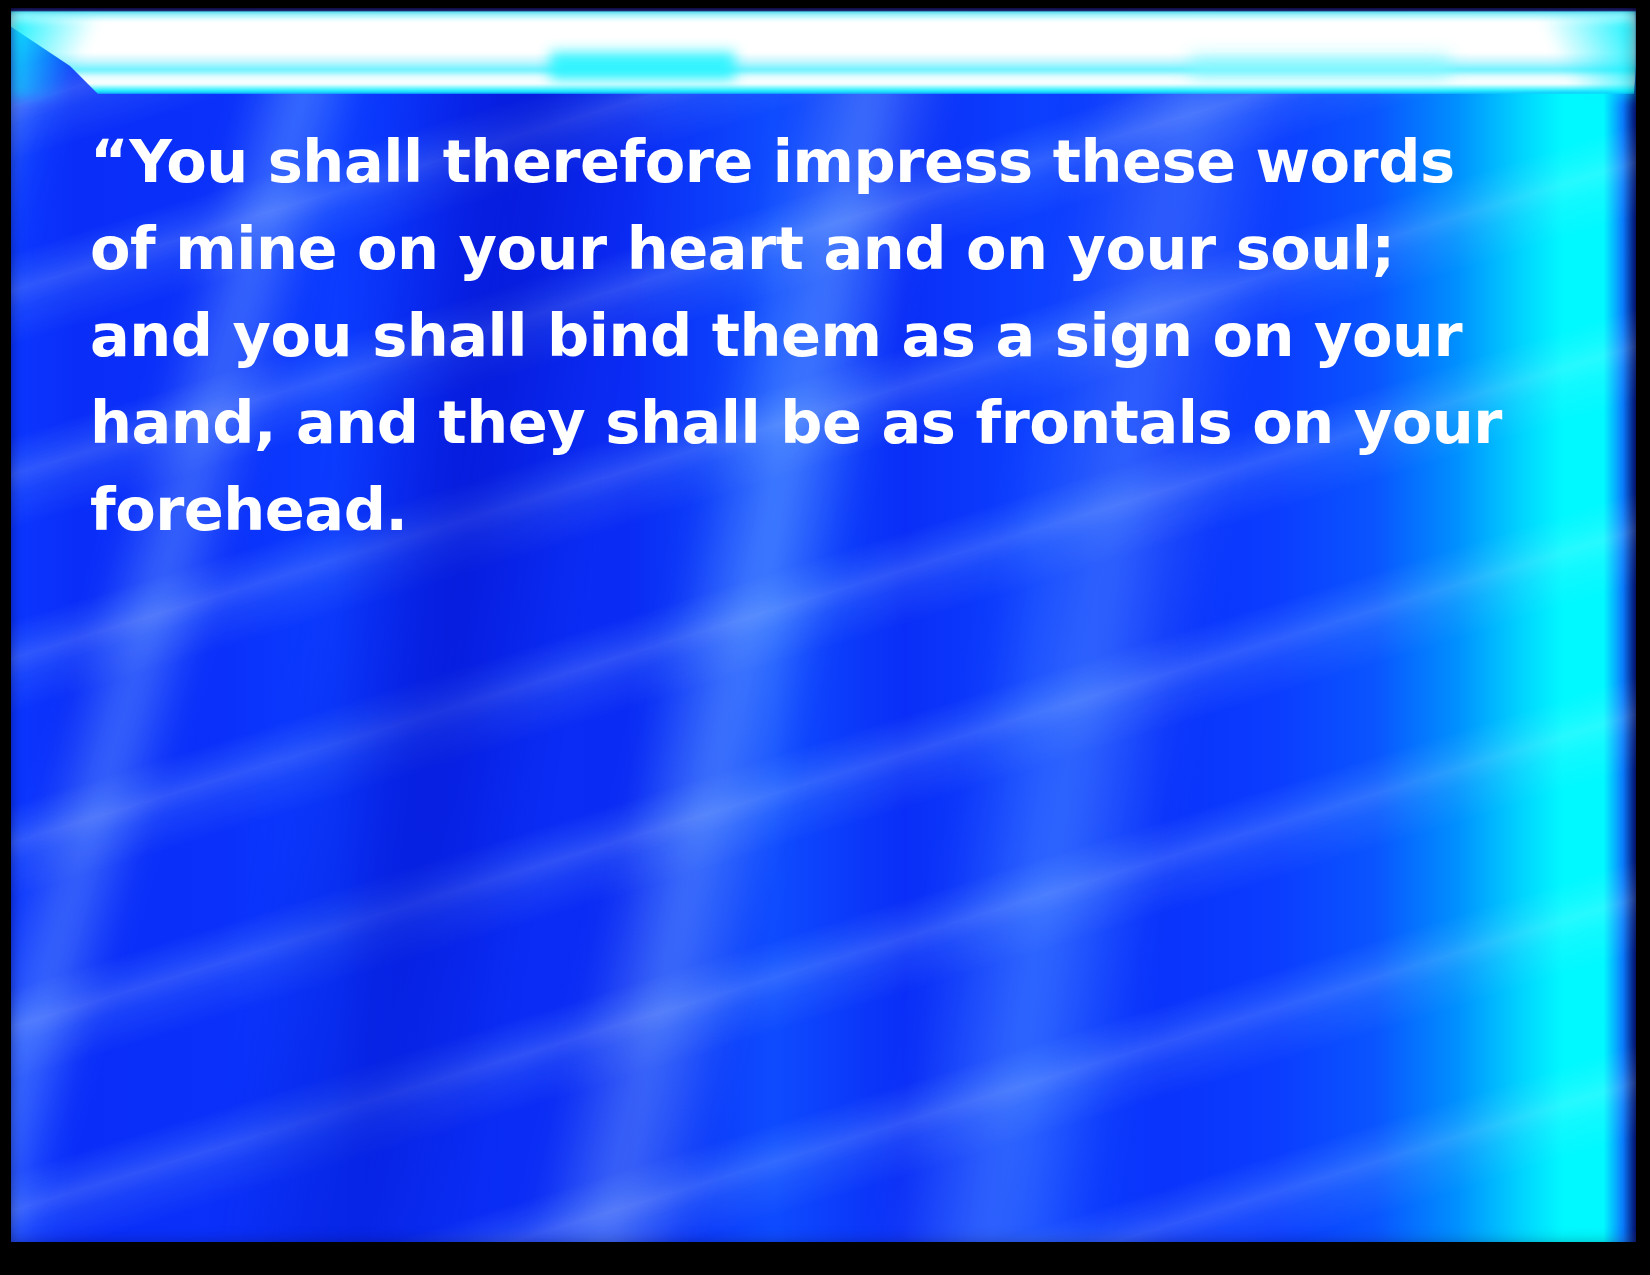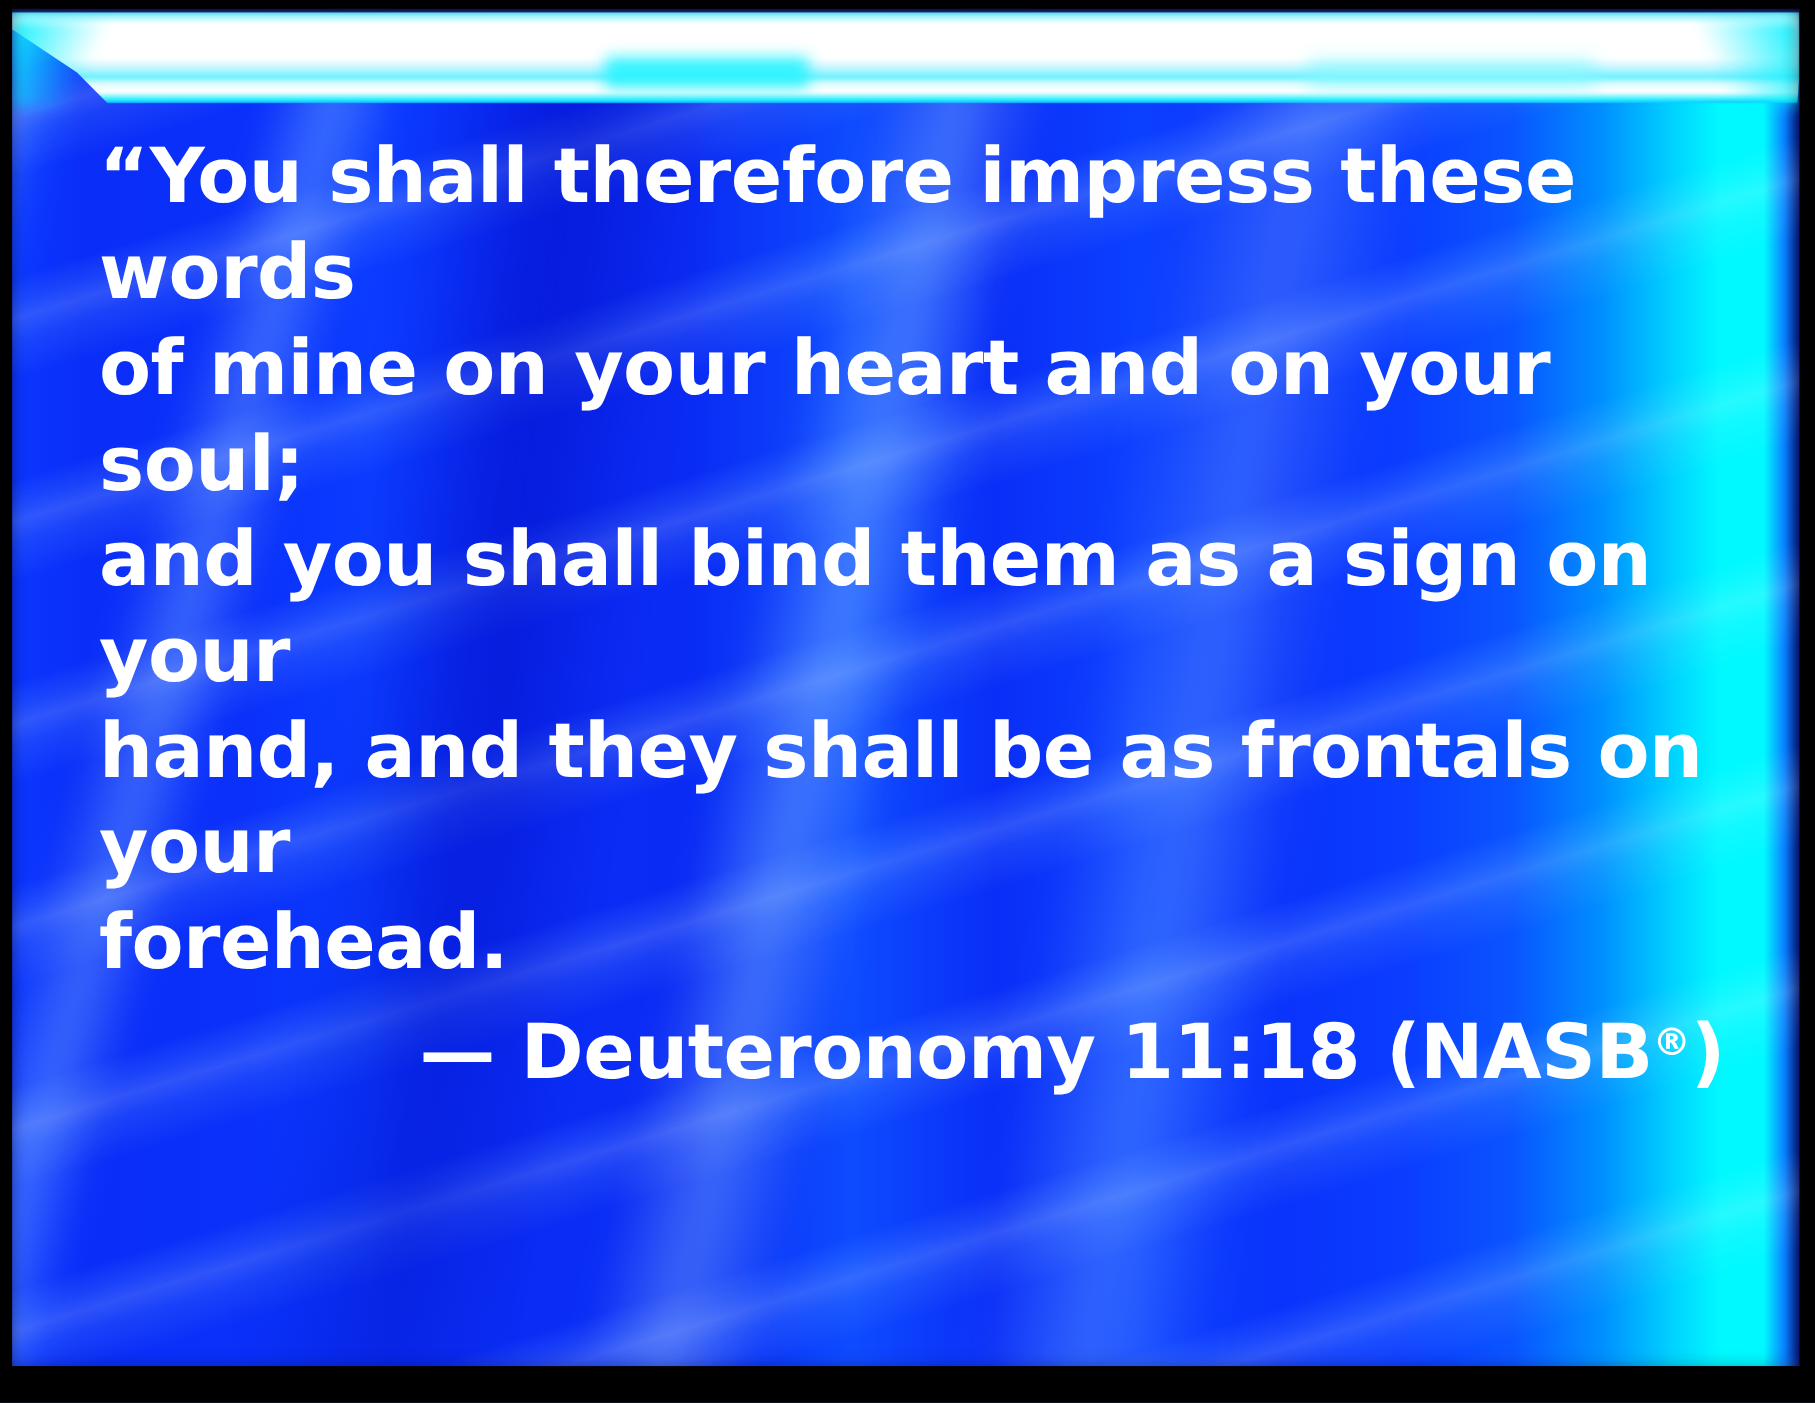--- a/index.html
+++ b/index.html
@@ -264,21 +264,21 @@
   
   #verse-block {
     position: absolute;
     z-index: 20;
     left: 80px;
     top: 110px;
     width: 1480px;
     color: #ffffff;
     font-family: "DejaVu Sans", sans-serif;
     font-weight: bold;
-    font-size: 69px;
+    font-size: 59px;
     line-height: 87px;
     letter-spacing: -0.5px;
     text-rendering: optimizeLegibility;
   }
   #verse-text {
     display: block;
     white-space: pre-line;
   }
   #attribution {
     display: block;
@@ -317,21 +317,18 @@
       <div class="glow-edge-right"></div>
       <div class="glow-topline"></div>
     </div>
 
     <div id="verse-block">
       <span id="verse-text">“You shall therefore impress these words
 of mine on your heart and on your soul;
 and you shall bind them as a sign on your
 hand, and they shall be as frontals on your
 forehead.</span>
-      <span id="attribution">
-        <span>— Deuteronomy 11:18 (NASB</span><span class="reg-mark">®</span><span>)</span>
-      </span>
     </div>
   </div>
 
   <div id="frame-bleed"></div>
   <div id="frame-border"></div>
 </div>
 
 </body></html>

